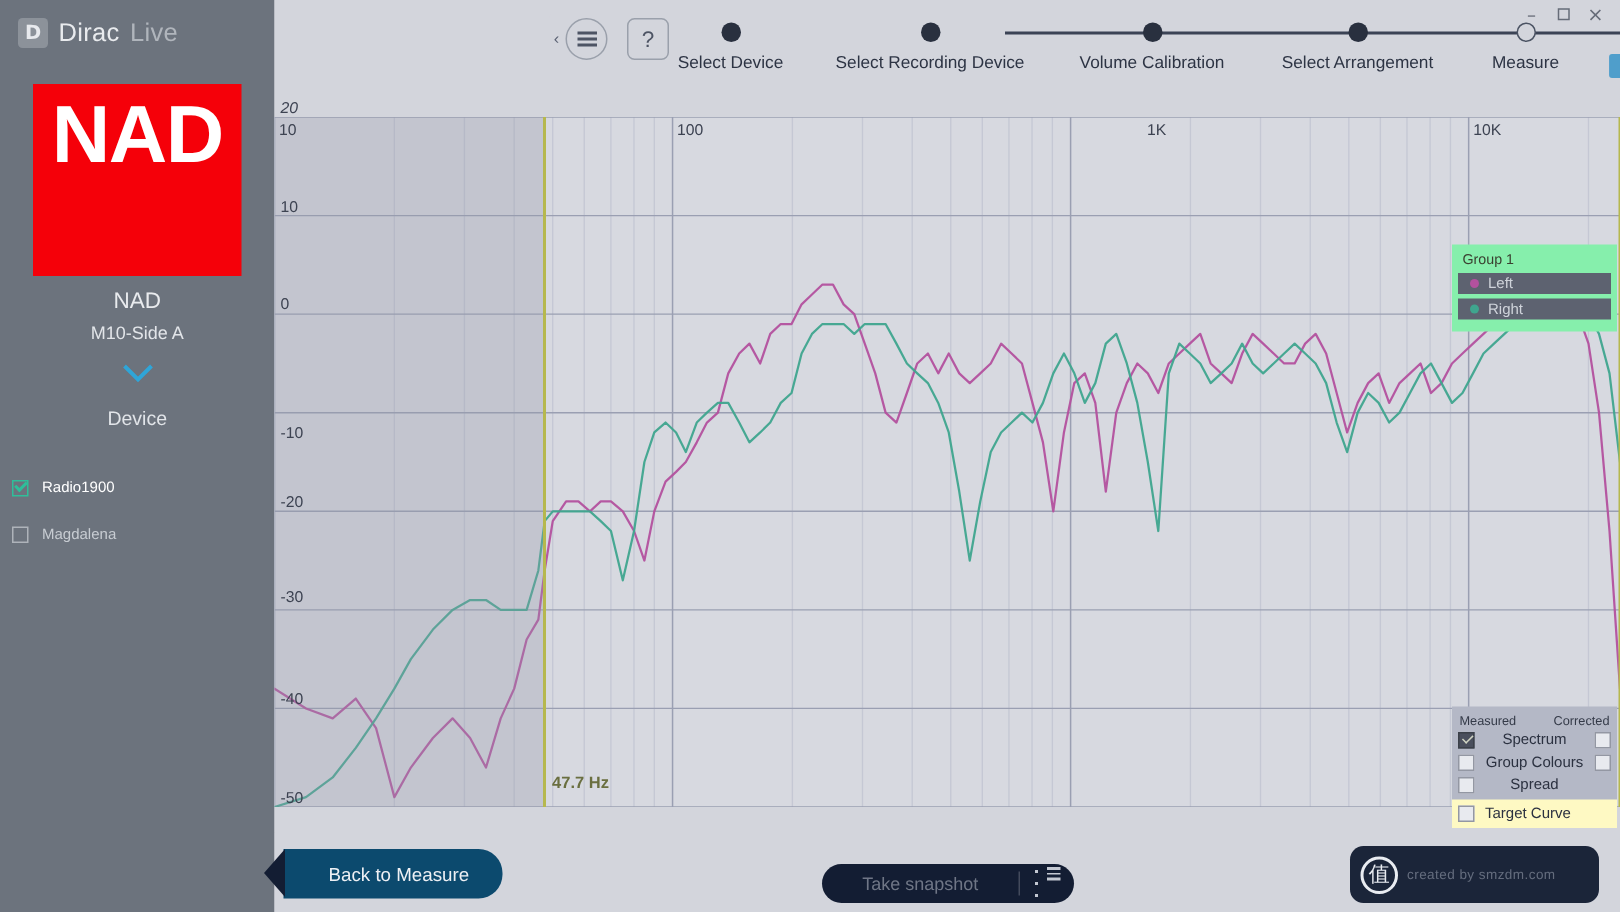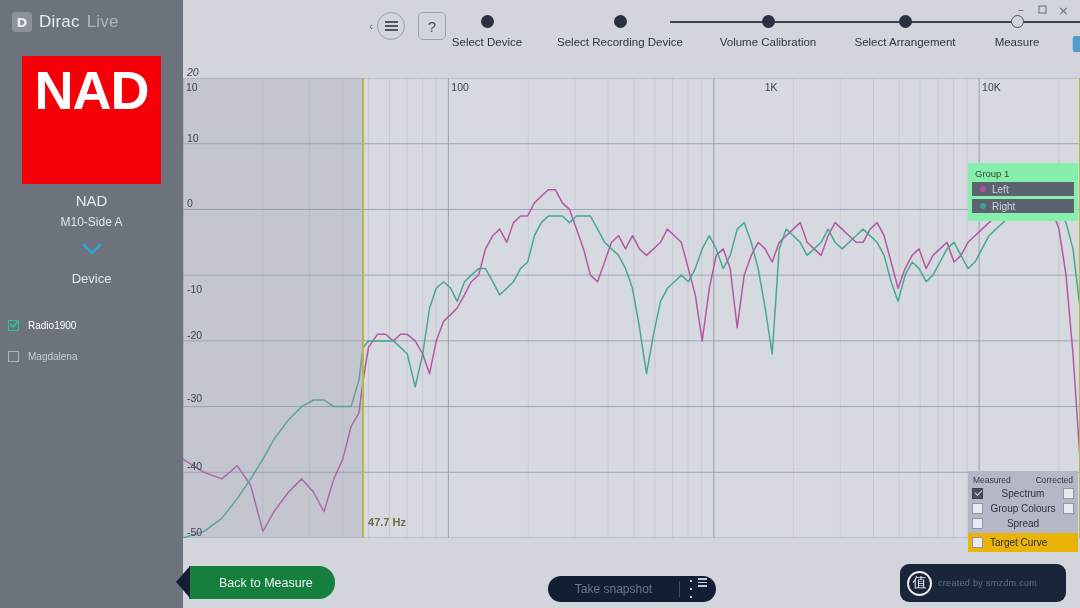--- a/index.html
+++ b/index.html
@@ -210,37 +210,37 @@
   .vcb.dark { background: #4a4f5d; border-color: #3b4049; }
   .vcb.ticked::after {
     content: ""; position: absolute; left: 1.5px; top: 1px;
     width: 6px; height: 3px;
     border-left: 1.8px solid #cfd3c2; border-bottom: 1.8px solid #cfd3c2;
     transform: rotate(-45deg);
   }
   .vcb.blank { background: transparent; border: none; }
 
   #target-panel {
-    top: 455px; background: #eab308; padding: 4px;
+    top: 455px; background: #fef9c3; padding: 4px;
   }
   #opts-panel {
     top: 481px; background: #b4b8c6; padding: 4px 4px 6px 4px;
   }
   .orow { display: flex; align-items: flex-start; gap: 7px; margin-bottom: 3px; }
   .orow .nm { font-size: 10px; color: #2b3140; line-height: 11px; }
 
   
   #bottombar {
     position: absolute; left: 183px; top: 555px;
     width: 897px; height: 53px; background: #d3d5dc;
   }
   #back-btn {
     position: absolute; left: 6px; top: 11px;
     height: 33px; padding: 0 22px 0 30px;
-    background: #15803d; color: #eef0f4;
+    background: #0c4a6e; color: #eef0f4;
     font-size: 12.5px;
     display: flex; align-items: center;
     border-radius: 0 16px 16px 0; cursor: pointer;
   }
   #back-btn::before {
     content: ""; position: absolute; left: -13px; top: 0;
     border-top: 16.5px solid transparent;
     border-bottom: 16.5px solid transparent;
     border-right: 14px solid #131d33;
   }

